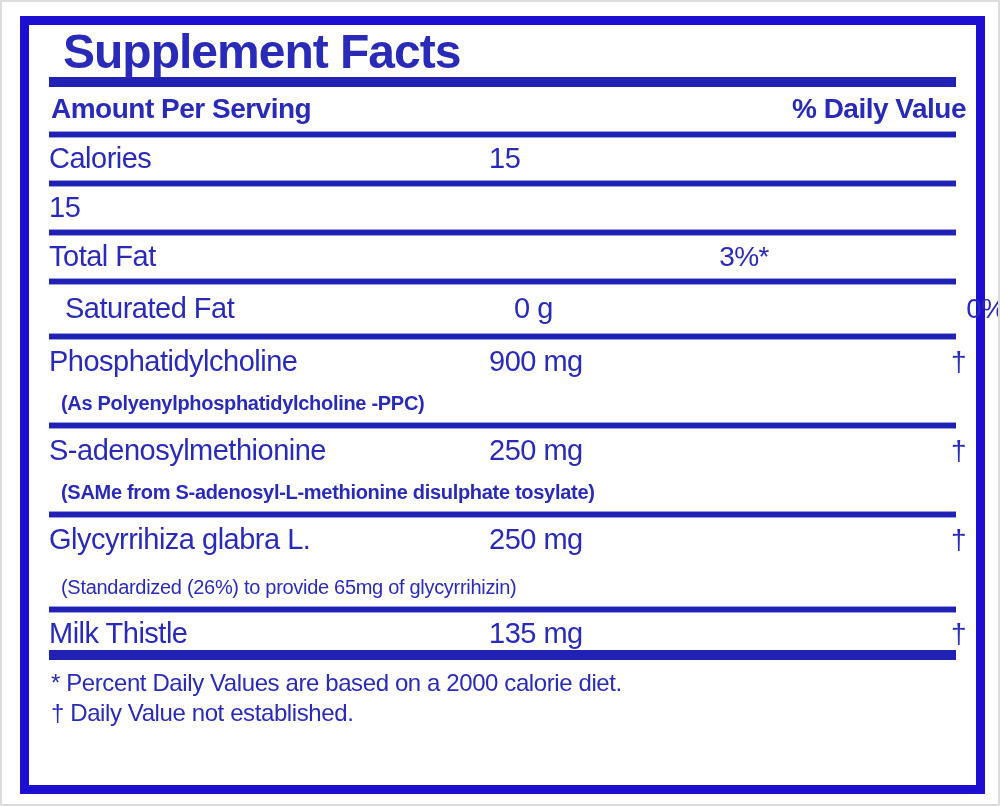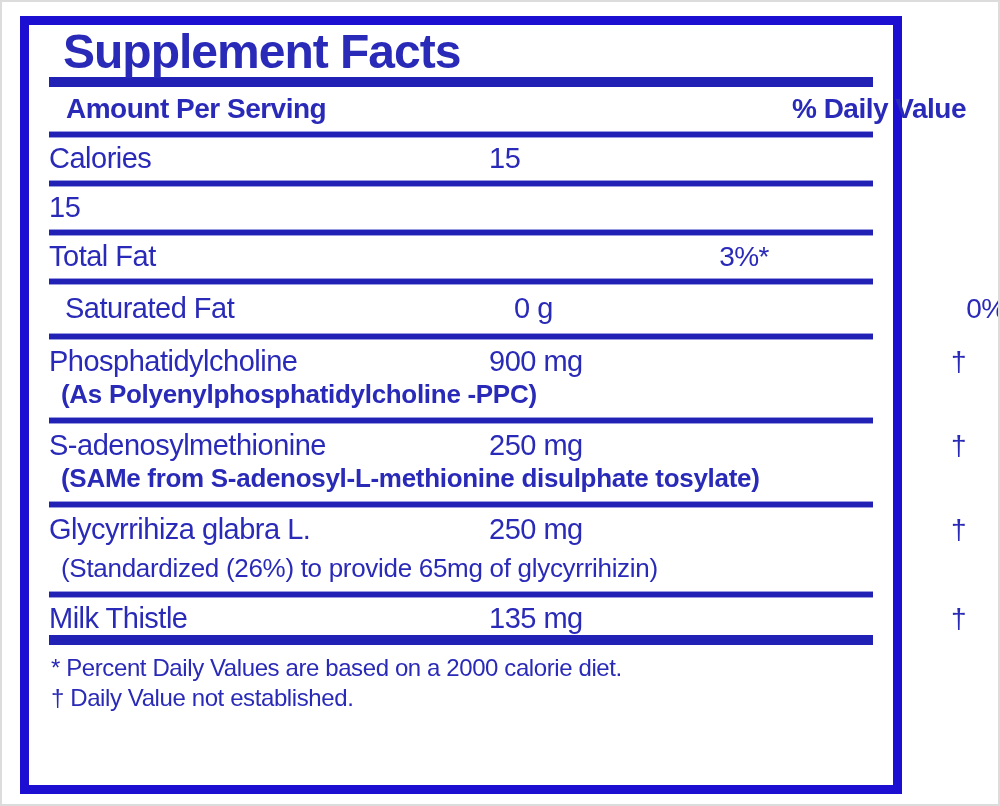--- a/index.html
+++ b/index.html
@@ -12,21 +12,21 @@
   body{
     background:#ffffff;
     font-family:"Liberation Sans", sans-serif;
     color:var(--text);
     position:relative;
     border:2px solid #dcdcdc;
   }
   .label-box{
     position:absolute;
     left:18px; top:14px;
-    width:882px; height:778px;
+    width:965px; height:778px;
     border:9px solid var(--border);
     background:#ffffff;
     padding:4px 20px 8px 20px;
   }
   
   .title{
     font-size:48px;
     font-weight:800;
     letter-spacing:-1px;
     line-height:1.05;
@@ -48,28 +48,29 @@
   .t-row{
     display:grid;
     grid-template-columns:440px 280px 197px;
     align-items:center;
   }
   .t-row .c-name{font-size:29px;letter-spacing:-0.5px;}
   .t-row .c-amt{font-size:29px;text-align:left;letter-spacing:-0.5px;}
   .t-row .c-dv{font-size:28px;text-align:right;letter-spacing:-0.5px;}
   .hdr .c-name,.hdr .c-dv{font-weight:700;font-size:28px;}
   .hdr{padding:6px 0 7px 0;}
-  .hdr .c-name{padding-left:2px;margin-left:15px;}
+  .hdr .c-name{padding-left:2px;}
   .r-pad{padding:5px 0 6px 0;}
   .indent .c-name{padding-left:16px;}
   .note{
-    font-size:26px;
+    font-size:20px;
     letter-spacing:-0.3px;
     padding:0 0 8px 12px;
     line-height:1.15;
+    margin-top:12px;
   }
   .note.bold{font-weight:700;}
   .ing-pad{padding:6px 0 2px 0;}
   
   .footnotes{padding:8px 0 0 2px;}
   .footnotes div{
     font-size:24px;
     letter-spacing:-0.4px;
     line-height:1.25;
   }

